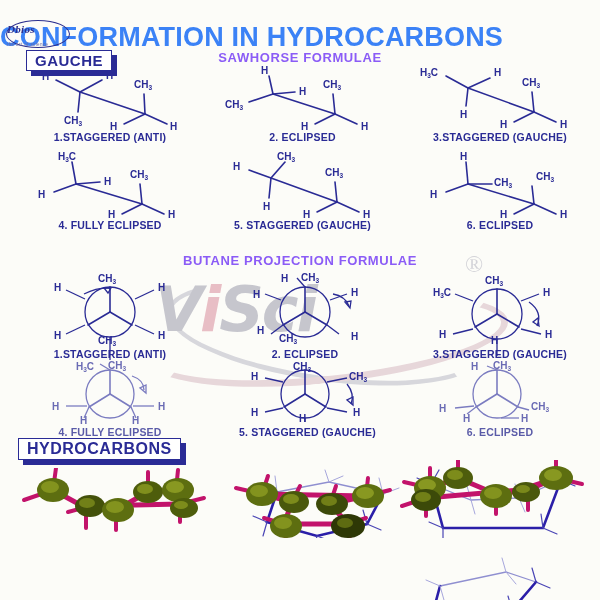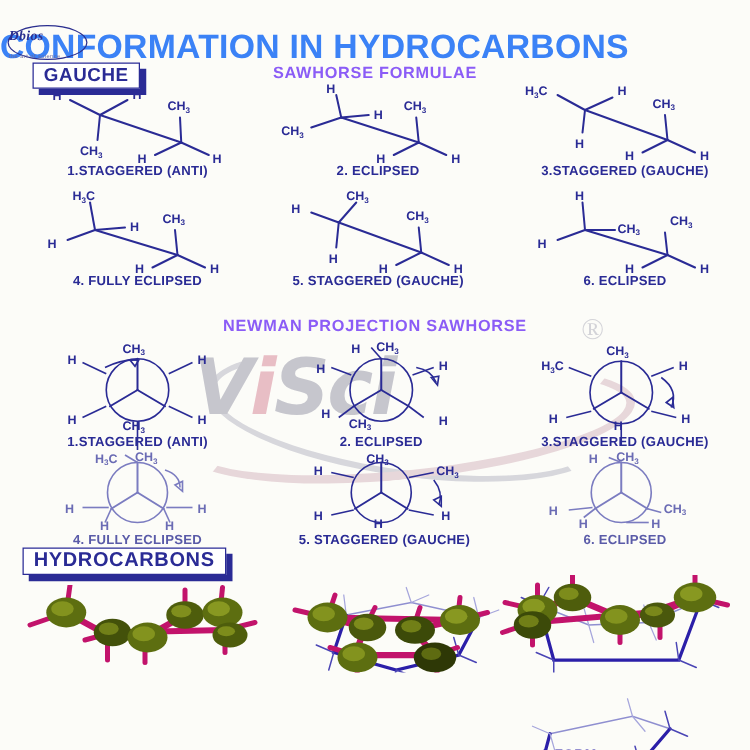--- a/index.html
+++ b/index.html
@@ -244,21 +244,21 @@
       <text class="at" x="50" y="12">H</text>
       <text class="at" x="84" y="38"><tspan class="at">CH</tspan><tspan class="sub" dy="2">3</tspan></text>
       <text class="at" x="20" y="50">H</text>
       <text class="at" x="126" y="32"><tspan class="at">CH</tspan><tspan class="sub" dy="2">3</tspan></text>
       <text class="at" x="90" y="70">H</text>
       <text class="at" x="150" y="70">H</text>
     </svg>
     <div class="caption">6. ECLIPSED</div>
   </div>
 
-  <div class="section-label" id="lbl-newman">NEWMAN PROJECTION SAWHORSE</div>
+  <div class="section-label" id="lbl-newman">BUTANE PROJECTION FORMULAE</div>
 
   <div class="cell" style="left:40px;top:272px;width:140px;">
     <svg width="140" height="72" viewBox="0 0 140 72">
       <circle class="circ" cx="70" cy="40" r="25"></circle>
       <line class="bond" x1="70" y1="40" x2="70" y2="15"></line>
       <line class="bond" x1="70" y1="40" x2="48" y2="53"></line>
       <line class="bond" x1="70" y1="40" x2="92" y2="53"></line>
       <line class="bond-back" x1="70" y1="65" x2="70" y2="88"></line>
       <line class="bond-back" x1="45" y1="27" x2="26" y2="18"></line>
       <line class="bond-back" x1="95" y1="27" x2="114" y2="18"></line>

